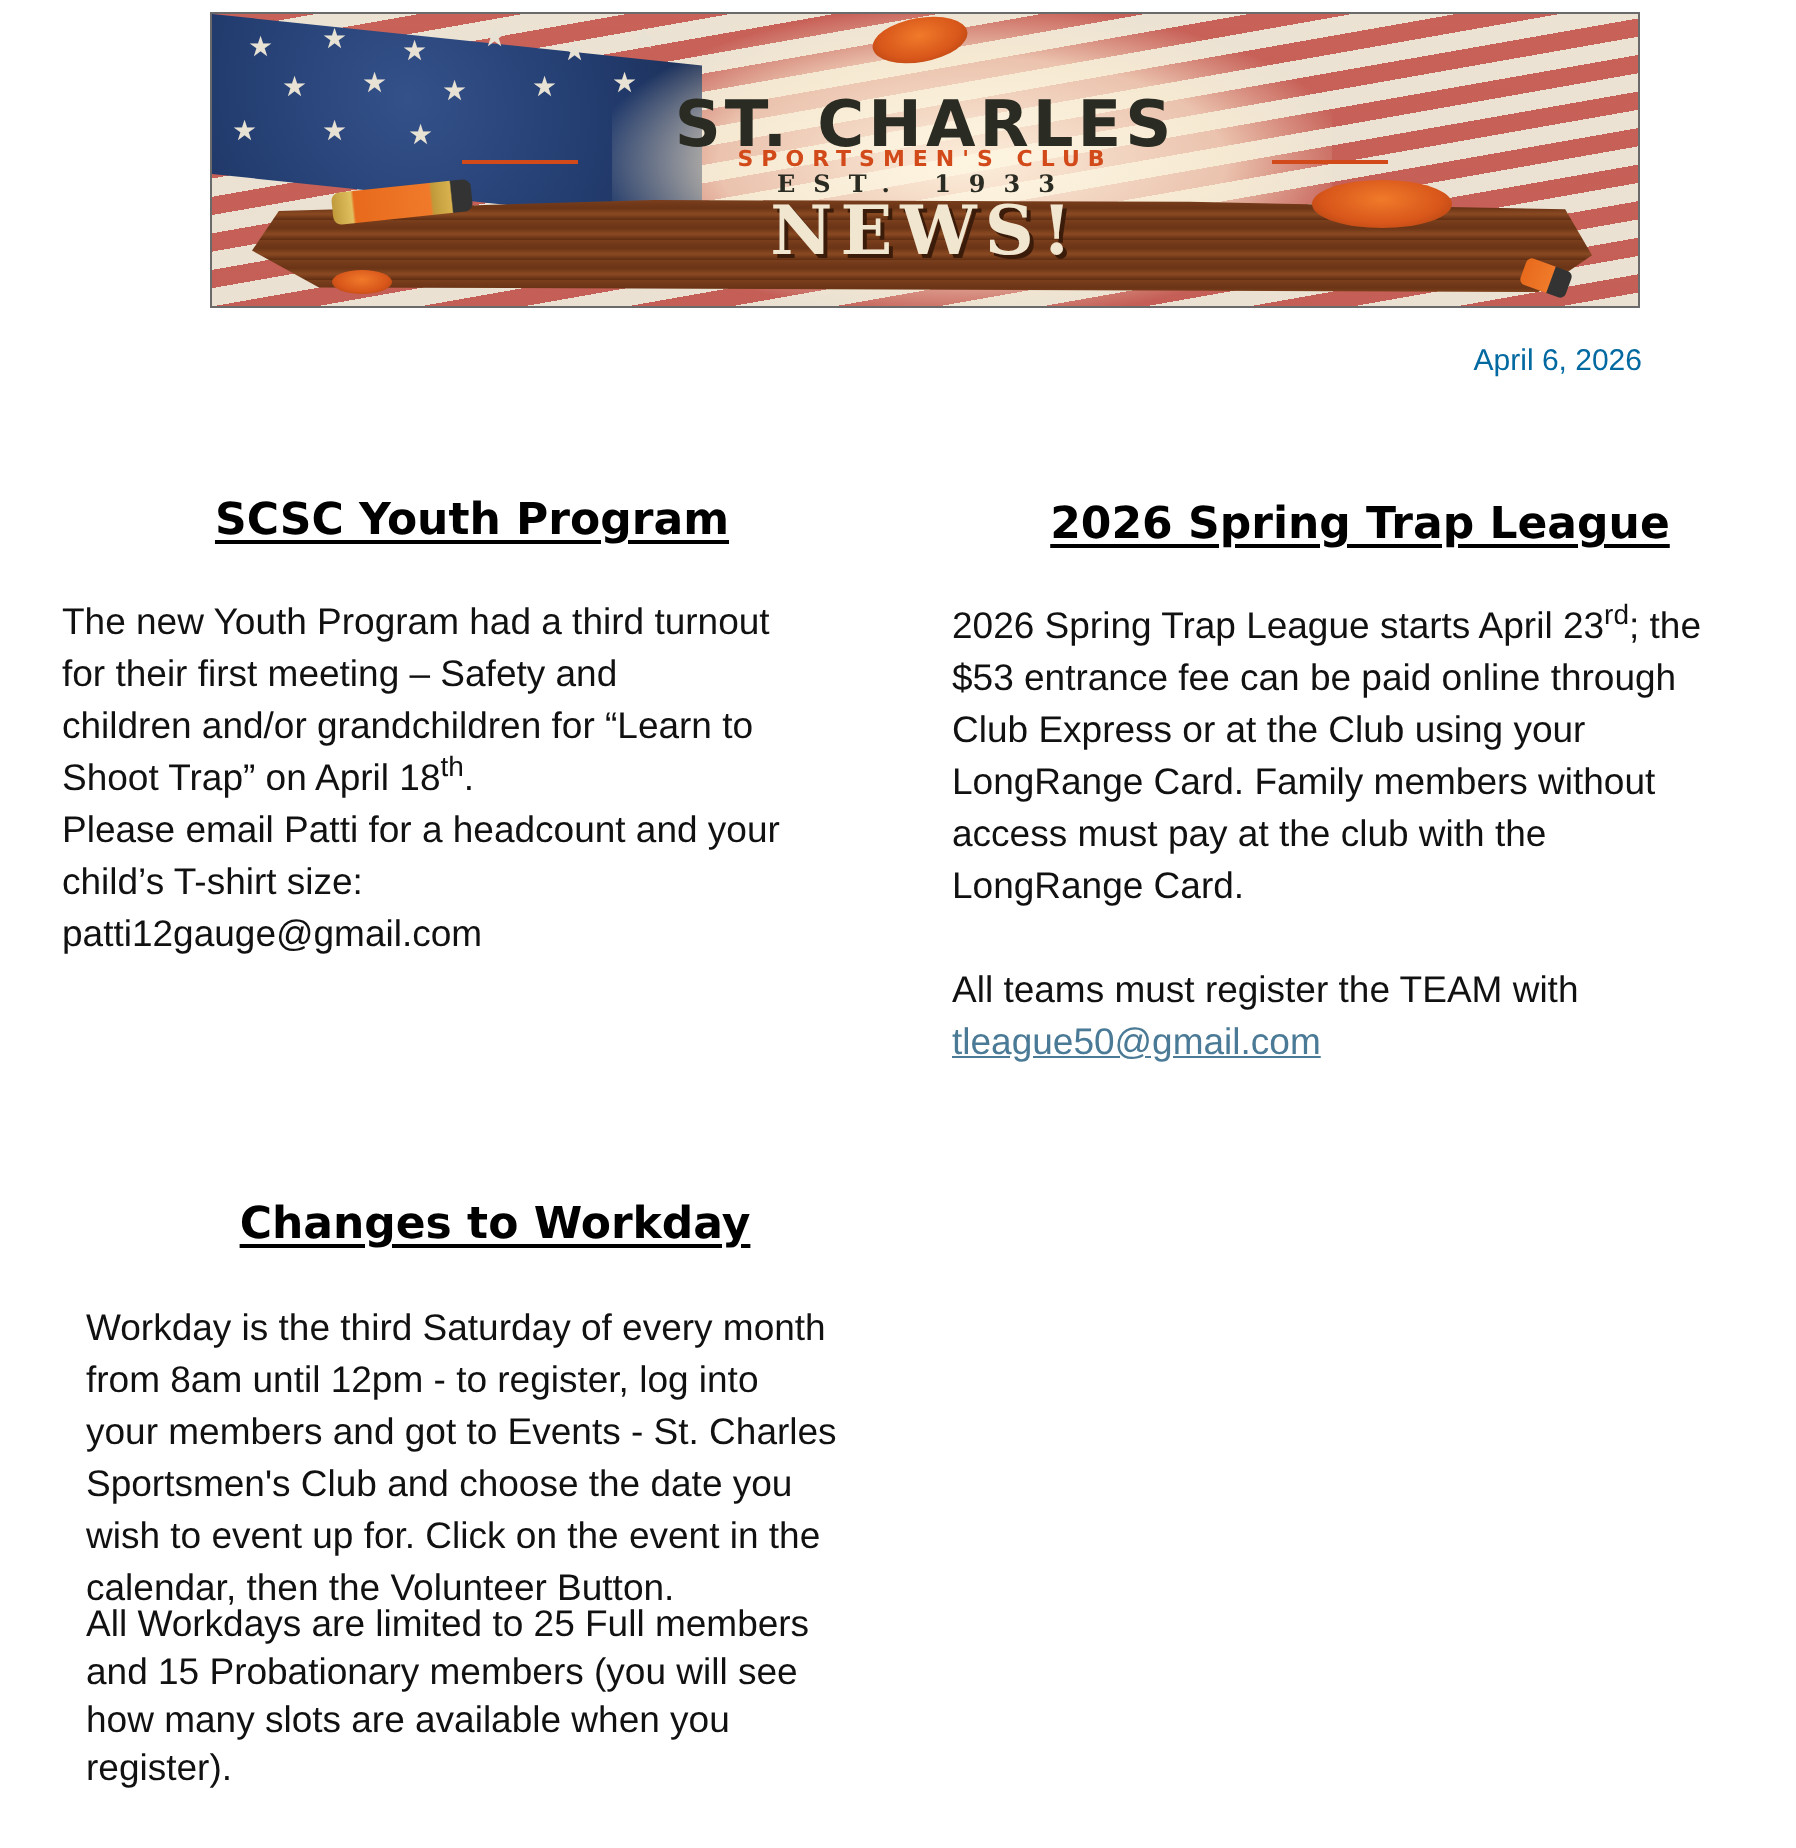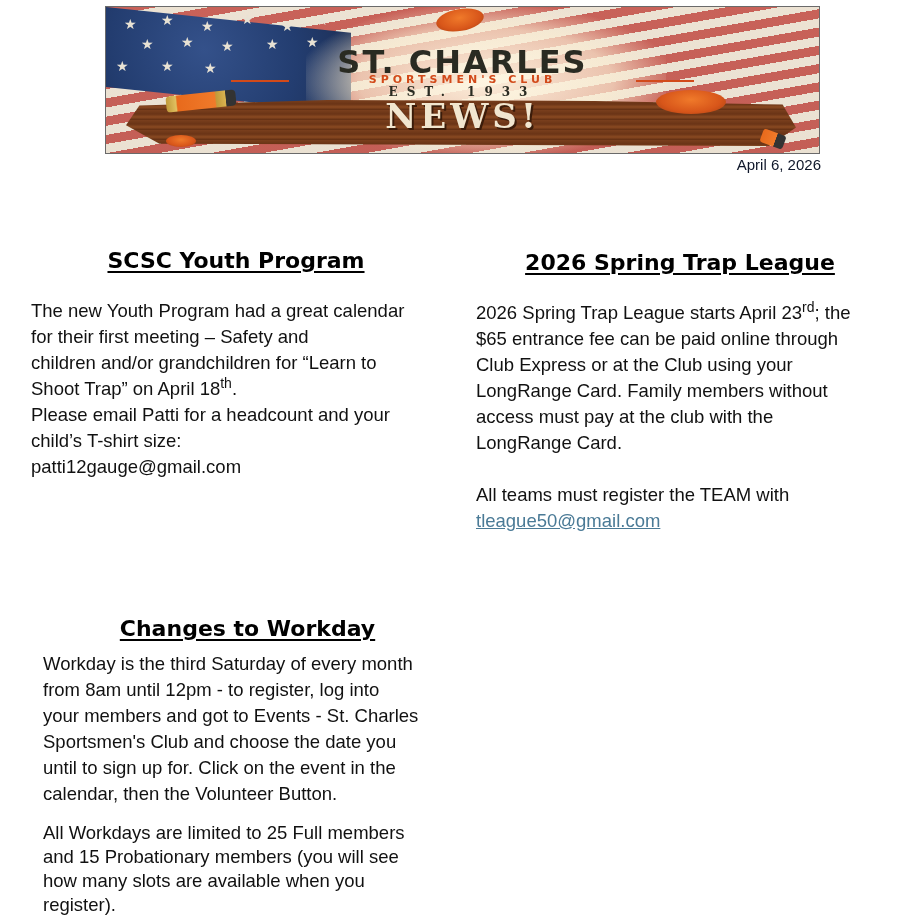--- a/index.html
+++ b/index.html
@@ -35,38 +35,38 @@
   .news { position: absolute; left: 0; width: 100%; top: 92px; text-align: center;
           font-family: "DejaVu Serif", serif; font-weight: bold; font-size: 34px;
           letter-spacing: 4px; color: #f1e6cf; text-shadow: 2px 2px 0 #3b1c0a; line-height: 1; }
   .shell { position: absolute; left: 60px; top: 86px; width: 70px; height: 16px; border-radius: 4px;
            background: linear-gradient(90deg, #c09a3a 0%, #e0c060 14%, #e86a1c 16%, #f07a2a 70%, #c09a3a 72%, #d9b24f 85%, #333 86%); transform: rotate(-6deg); }
   .clay { position: absolute; border-radius: 50%; background: radial-gradient(ellipse at 50% 40%, #f07a2a 0%, #d8561a 60%, #a33d10 100%); }
   .shell2 { position: absolute; left: 655px; top: 125px; width: 24px; height: 14px; border-radius: 3px;
             background: linear-gradient(90deg, #e86a1c 0%, #f07a2a 60%, #333 62%); transform: rotate(20deg); }
 
   
-  .date { position: absolute; left: 700px; top: 156px; width: 121px; text-align: right;
-          font-family: "Liberation Sans", sans-serif; font-size: 15px; color: #0f172a; }
+  .date { position: absolute; left: 700px; top: 172px; width: 121px; text-align: right;
+          font-family: "Liberation Sans", sans-serif; font-size: 15px; color: #0369a1; }
 
   
   .heading { position: absolute; text-align: center; font-family: "DejaVu Sans", sans-serif;
              font-weight: bold; font-size: 22px; text-decoration: underline;
              text-decoration-thickness: 2px; text-underline-offset: 3px; color: #000; letter-spacing: 0px; }
   .h-youth { left: 20px; width: 432px; top: 248px; }
   .h-trap  { left: 465px; width: 430px; top: 250px; }
-  .h-work  { left: 35px; width: 425px; top: 616px; }
+  .h-work  { left: 35px; width: 425px; top: 600px; }
 
   
   .para { position: absolute; font-family: "Liberation Sans", sans-serif; font-size: 18.5px;
           line-height: 26px; color: #111; }
   .p-youth { left: 31px; top: 298px; width: 440px; }
   .p-trap  { left: 476px; top: 300px; width: 420px; }
   .p-work1 { left: 43px; top: 651px; width: 420px; }
-  .p-work2 { left: 43px; top: 821px; width: 420px; line-height: 24px; }
+  .p-work2 { left: 43px; top: 800px; width: 420px; line-height: 24px; }
   .line { display: block; white-space: nowrap; }
   sup { font-size: 14px; line-height: 0; vertical-align: 7px; }
   .link { color: #4a7a96; text-decoration: underline; text-decoration-color: #4a7a96; }
   .blank { display: block; height: 26px; }
 </style>
 </head>
 <body>
 
 <div class="banner">
   <div class="flag"></div>
@@ -97,49 +97,49 @@
   <div class="sub-line" style="left:530px"></div>
   <div class="subtitle">SPORTSMEN'S CLUB</div>
   <div class="est">EST. 1933</div>
   <div class="news">NEWS!</div>
 </div>
 
 <div class="date">April 6, 2026</div>
 
 <div class="heading h-youth">SCSC Youth Program</div>
 <div class="para p-youth">
-  <span class="line">The new Youth Program had a great calendar</span>
+  <span class="line">The new Youth Program had a third turnout</span>
   <span class="line">for their first meeting – Safety and</span>
   <span class="line">children and/or grandchildren for “Learn to</span>
   <span class="line"><span>Shoot Trap” on April 18</span><sup>th</sup><span>.</span></span>
   <span class="line">Please email Patti for a headcount and your</span>
   <span class="line">child’s T-shirt size:</span>
   <span class="line">patti12gauge@gmail.com</span>
 </div>
 
 <div class="heading h-trap">2026 Spring Trap League</div>
 <div class="para p-trap">
   <span class="line"><span>2026 Spring Trap League starts April 23</span><sup>rd</sup><span>; the</span></span>
-  <span class="line">$65 entrance fee can be paid online through</span>
+  <span class="line">$53 entrance fee can be paid online through</span>
   <span class="line">Club Express or at the Club using your</span>
   <span class="line">LongRange Card. Family members without</span>
   <span class="line">access must pay at the club with the</span>
   <span class="line">LongRange Card.</span>
   <span class="blank"></span>
   <span class="line">All teams must register the TEAM with</span>
   <span class="line"><a class="link">tleague50@gmail.com</a></span>
 </div>
 
 <div class="heading h-work">Changes to Workday</div>
 <div class="para p-work1">
   <span class="line">Workday is the third Saturday of every month</span>
   <span class="line">from 8am until 12pm - to register, log into</span>
   <span class="line">your members and got to Events - St. Charles</span>
   <span class="line">Sportsmen's Club and choose the date you</span>
-  <span class="line">until to sign up for. Click on the event in the</span>
+  <span class="line">wish to event up for. Click on the event in the</span>
   <span class="line">calendar, then the Volunteer Button.</span>
 </div>
 <div class="para p-work2">
   <span class="line">All Workdays are limited to 25 Full members</span>
   <span class="line">and 15 Probationary members (you will see</span>
   <span class="line">how many slots are available when you</span>
   <span class="line">register).</span>
 </div>
 
 </body></html>

